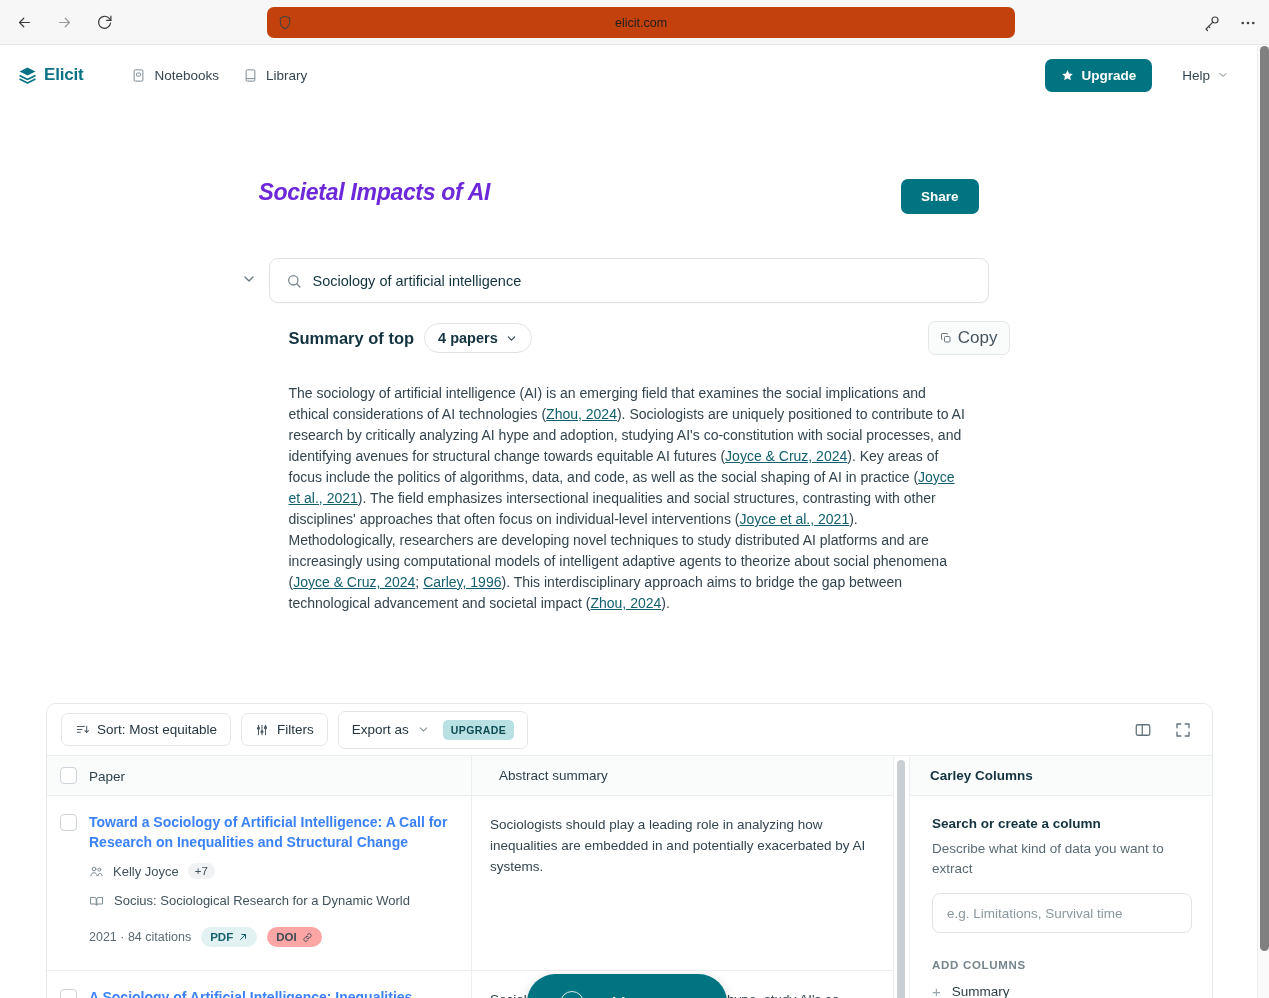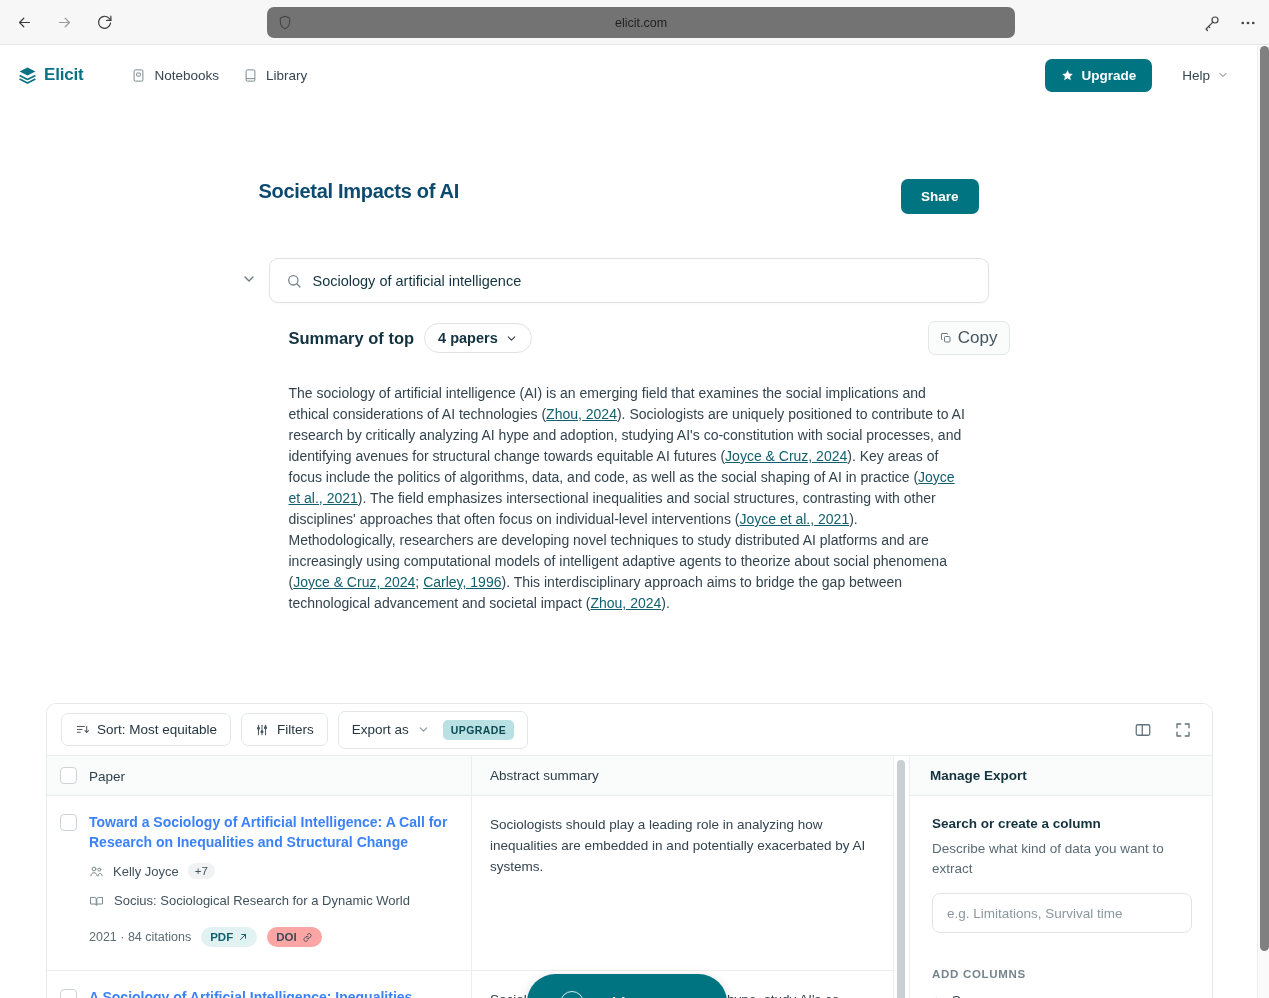--- a/index.html
+++ b/index.html
@@ -20,21 +20,21 @@
   }
   .nav-btns { display: flex; align-items: center; gap: 12px; padding-left: 10px; }
   .nav-btn {
     width: 28px; height: 28px;
     display: flex; align-items: center; justify-content: center;
     color: #3c3c3c; cursor: pointer;
   }
   .url-pill {
     position: absolute; left: 267px; top: 7px;
     width: 748px; height: 31px;
-    background: #737373; border-radius: 7px;
+    background: #c2410c; border-radius: 7px;
     display: flex; align-items: center;
   }
   .url-shield { position: absolute; left: 10px; top: 7px; width: 16px; height: 17px; color:#444; }
   .url-text {
     width: 100%; text-align: center;
     font-size: 12.5px; color: #1f1f1f;
   }
   .chrome-right {
     position: absolute; right: 8px; top: 0; height: 45px;
     display: flex; align-items: center; gap: 10px;
@@ -94,22 +94,22 @@
   
   .title-row {
     margin-top: 75px;
     padding: 0 20px 0 0;
     display: flex; align-items: flex-start;
     justify-content: center;
     position: relative;
   }
   .title-inner { width: 720px; display: flex; align-items: flex-start; justify-content: space-between; }
   .page-title {
-    font-size: 20px; font-weight: 700; color: #0c4a6e;
-    letter-spacing: -0.3px; line-height: 1.2;
+    font-size: 23px; font-weight: 700; color: #6d28d9;
+    letter-spacing: -0.3px; line-height: 1.2; font-style: italic;
   }
   .share-btn {
     background: #007481; color: #fff;
     font-size: 13.5px; font-weight: 600;
     padding: 10px 20px; border-radius: 7px;
     border: none; cursor: pointer;
   }
 
   
   .search-row {
@@ -195,21 +195,21 @@
 
   
   .table-area { display: flex; height: 289px; }
   .table-scroll { width: 853px; position: relative; overflow: hidden; }
   .th-row {
     display: flex; height: 40px; align-items: center;
     background: #fafbfb; border-bottom: 1px solid #ebedee;
   }
   .col-check { width: 42px; display: flex; align-items: center; justify-content: center; flex: none; }
   .col-paper { width: 382px; flex: none; padding-right: 14px; }
-  .col-abs { width: 429px; flex: none; padding-left: 18px; border-left: 1px solid #ebedee; height: 100%; display:flex; align-items:center; }
+  .col-abs { width: 429px; flex: none; padding-left: 27px; border-left: 1px solid #ebedee; height: 100%; display:flex; align-items:center; }
   .th-text { font-size: 13.5px; color: #2d3f4a; }
   .chk {
     width: 17px; height: 17px; border: 1.5px solid #cdd3d7;
     border-radius: 4px; background: #fff; cursor: pointer;
   }
   .tr-row { display: flex; border-bottom: 1px solid #ebedee; min-height: 175px; }
   .tr-check { width: 42px; flex: none; padding-top: 18px; display: flex; justify-content: center; }
   .tr-paper { width: 382px; flex: none; padding: 16px 16px 14px 0; }
   .tr-abs {
     width: 429px; flex: none; padding: 18px 20px 0 18px;
@@ -267,21 +267,21 @@
   .mc-title { font-size: 13.5px; font-weight: 700; color: #12333f; }
   .mc-sub { margin-top: 8px; font-size: 13.5px; line-height: 20px; color: #5a6a74; }
   .mc-input {
     margin-top: 14px; height: 40px;
     border: 1px solid #e0e4e6; border-radius: 8px;
     display: flex; align-items: center; padding: 0 14px;
     font-size: 13.5px; color: #8b989f;
     background: #fff; cursor: text;
   }
   .mc-section {
-    margin-top: 35px; font-size: 11.5px; letter-spacing: 0.7px;
+    margin-top: 26px; font-size: 11.5px; letter-spacing: 0.7px;
     color: #76848c; font-weight: 600;
   }
   .mc-item {
     display: flex; align-items: center; gap: 11px;
     margin-top: 13px; font-size: 13.5px; color: #2e3f49; cursor: pointer;
   }
   .plus-ico { color: #9aa6ad; font-size: 15px; line-height: 1; }
 
   
   .add-step-btn {
@@ -563,21 +563,21 @@
           </div>
           <div class="tr-abs">Sociologists should critically analyze AI hype, study AI's co-constitution with social processes, and identify avenues for equitable AI futures.</div>
         </div>
       </div>
 
       <div class="inner-scroll">
         <div class="thumb"></div>
       </div>
 
       <div class="manage-panel">
-        <div class="mc-head">Manage Export</div>
+        <div class="mc-head">Carley Columns</div>
         <div class="mc-body">
           <div class="mc-title">Search or create a column</div>
           <div class="mc-sub">Describe what kind of data you want to extract</div>
           <div class="mc-input">
             <span>e.g. Limitations, Survival time</span>
           </div>
           <div class="mc-section">ADD COLUMNS</div>
           <div class="mc-item">
             <span class="plus-ico">+</span>
             <span>Summary</span>

